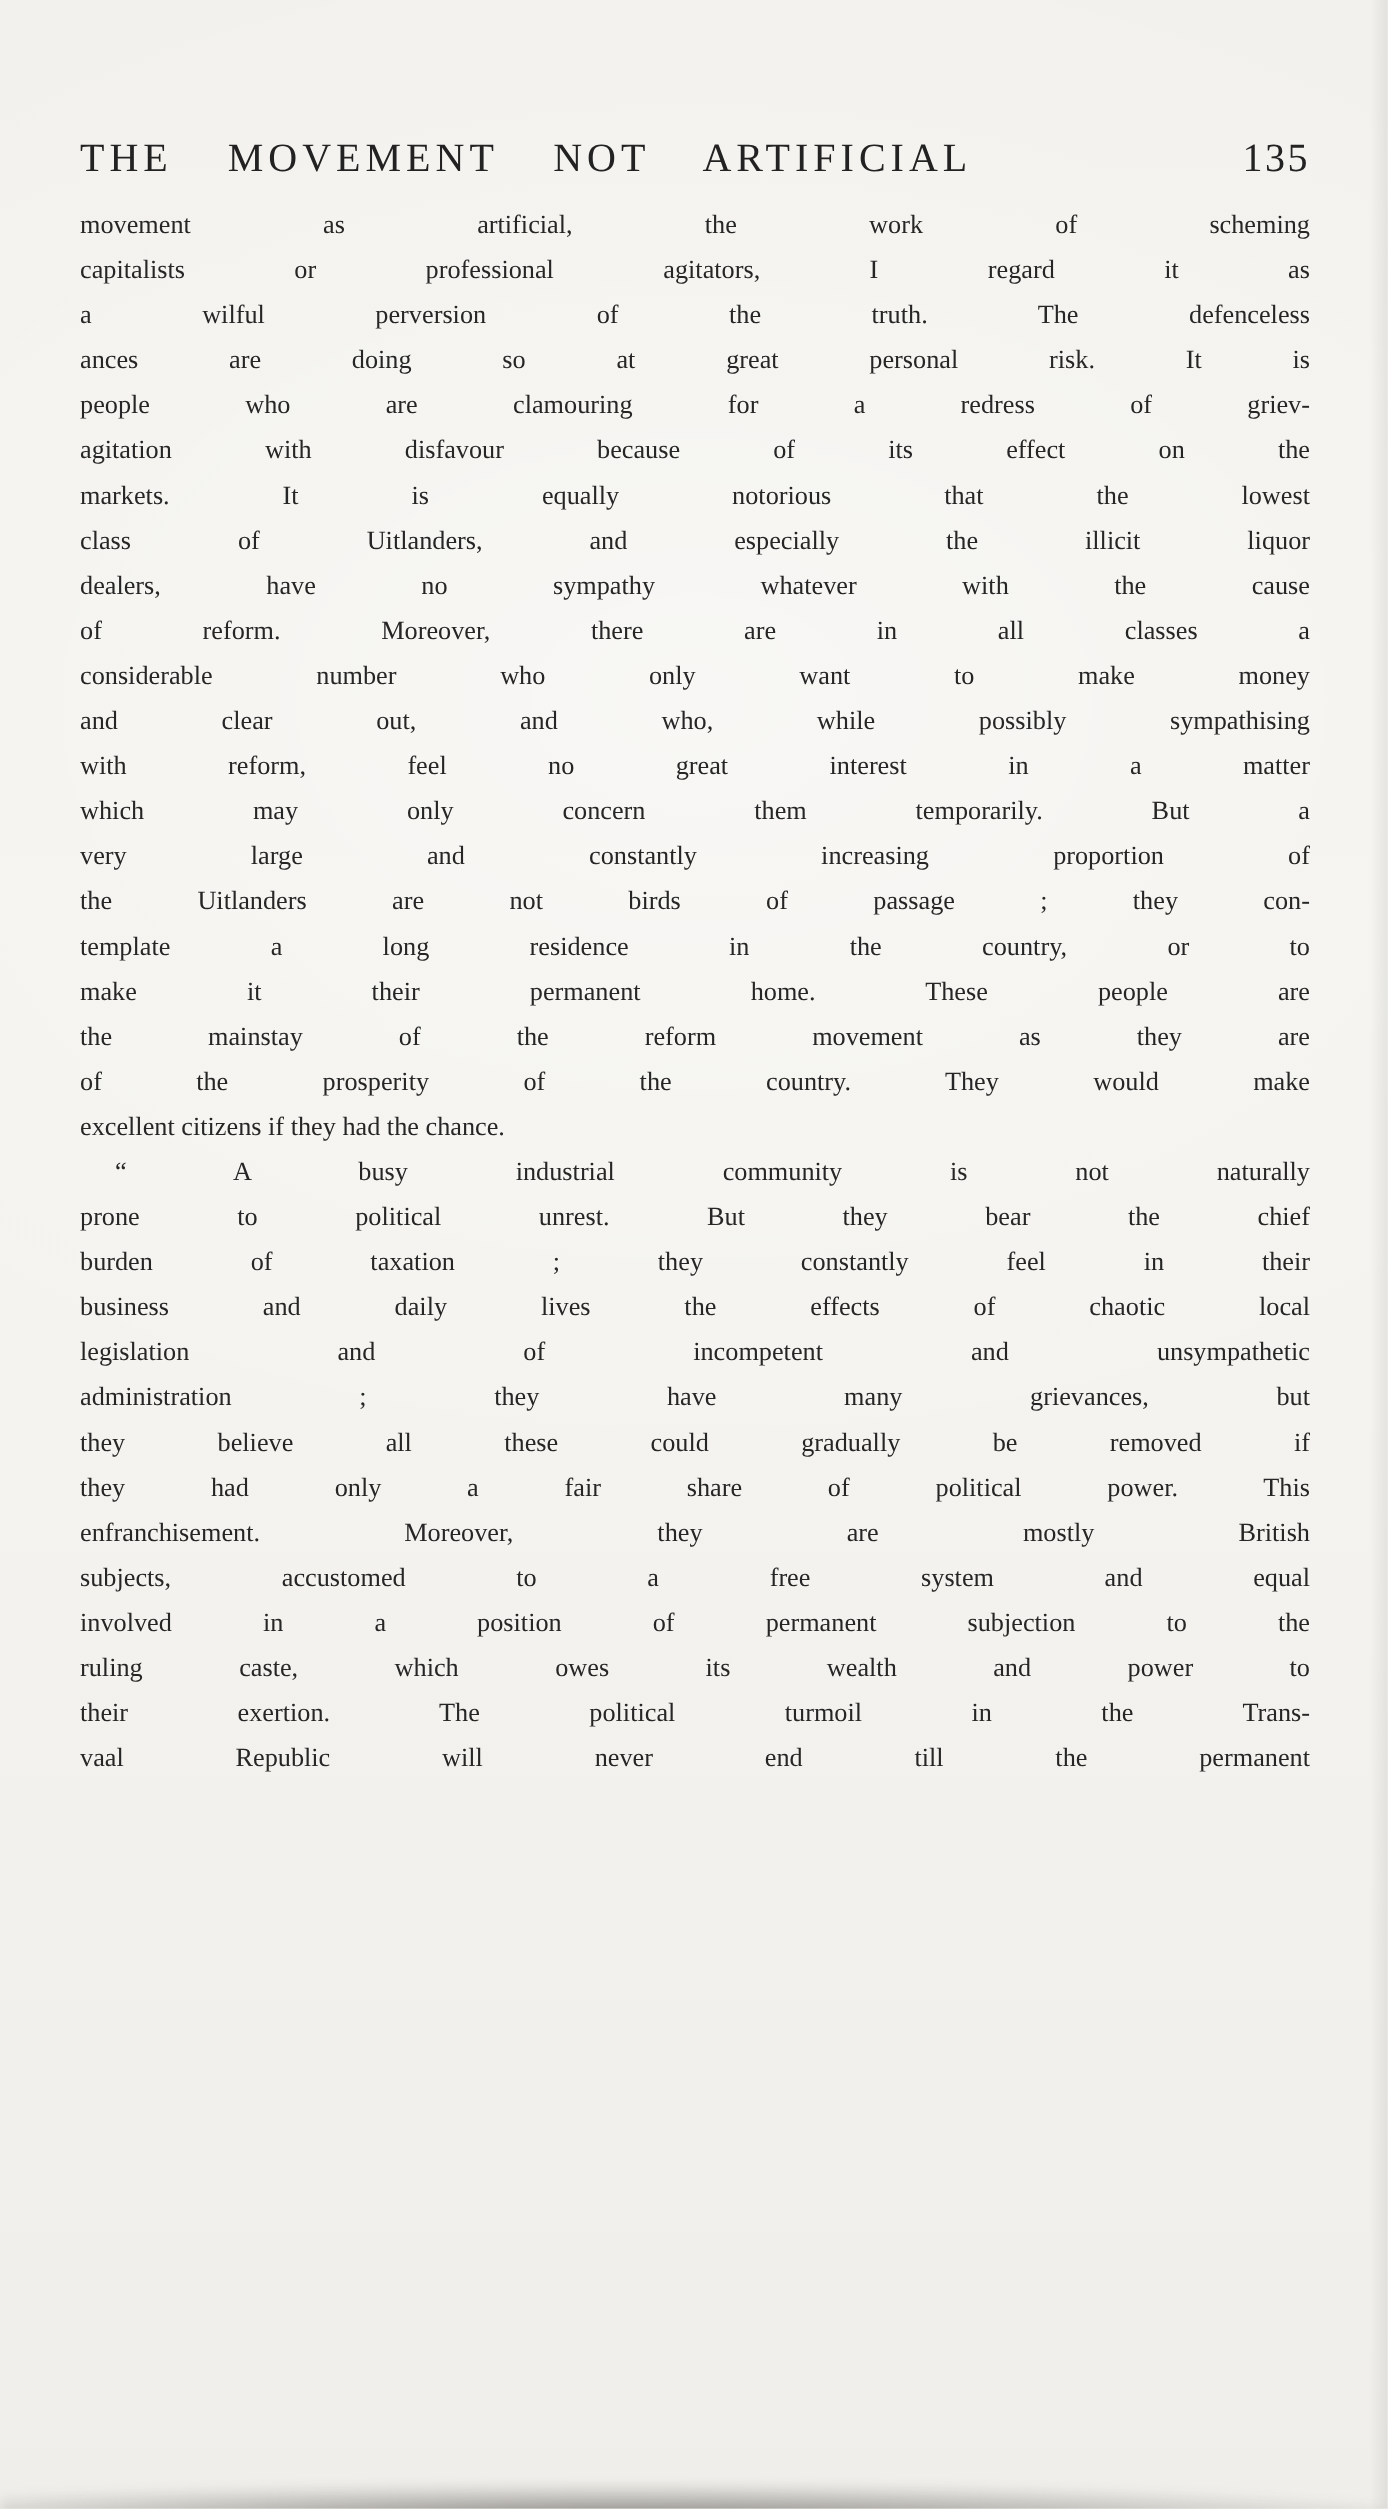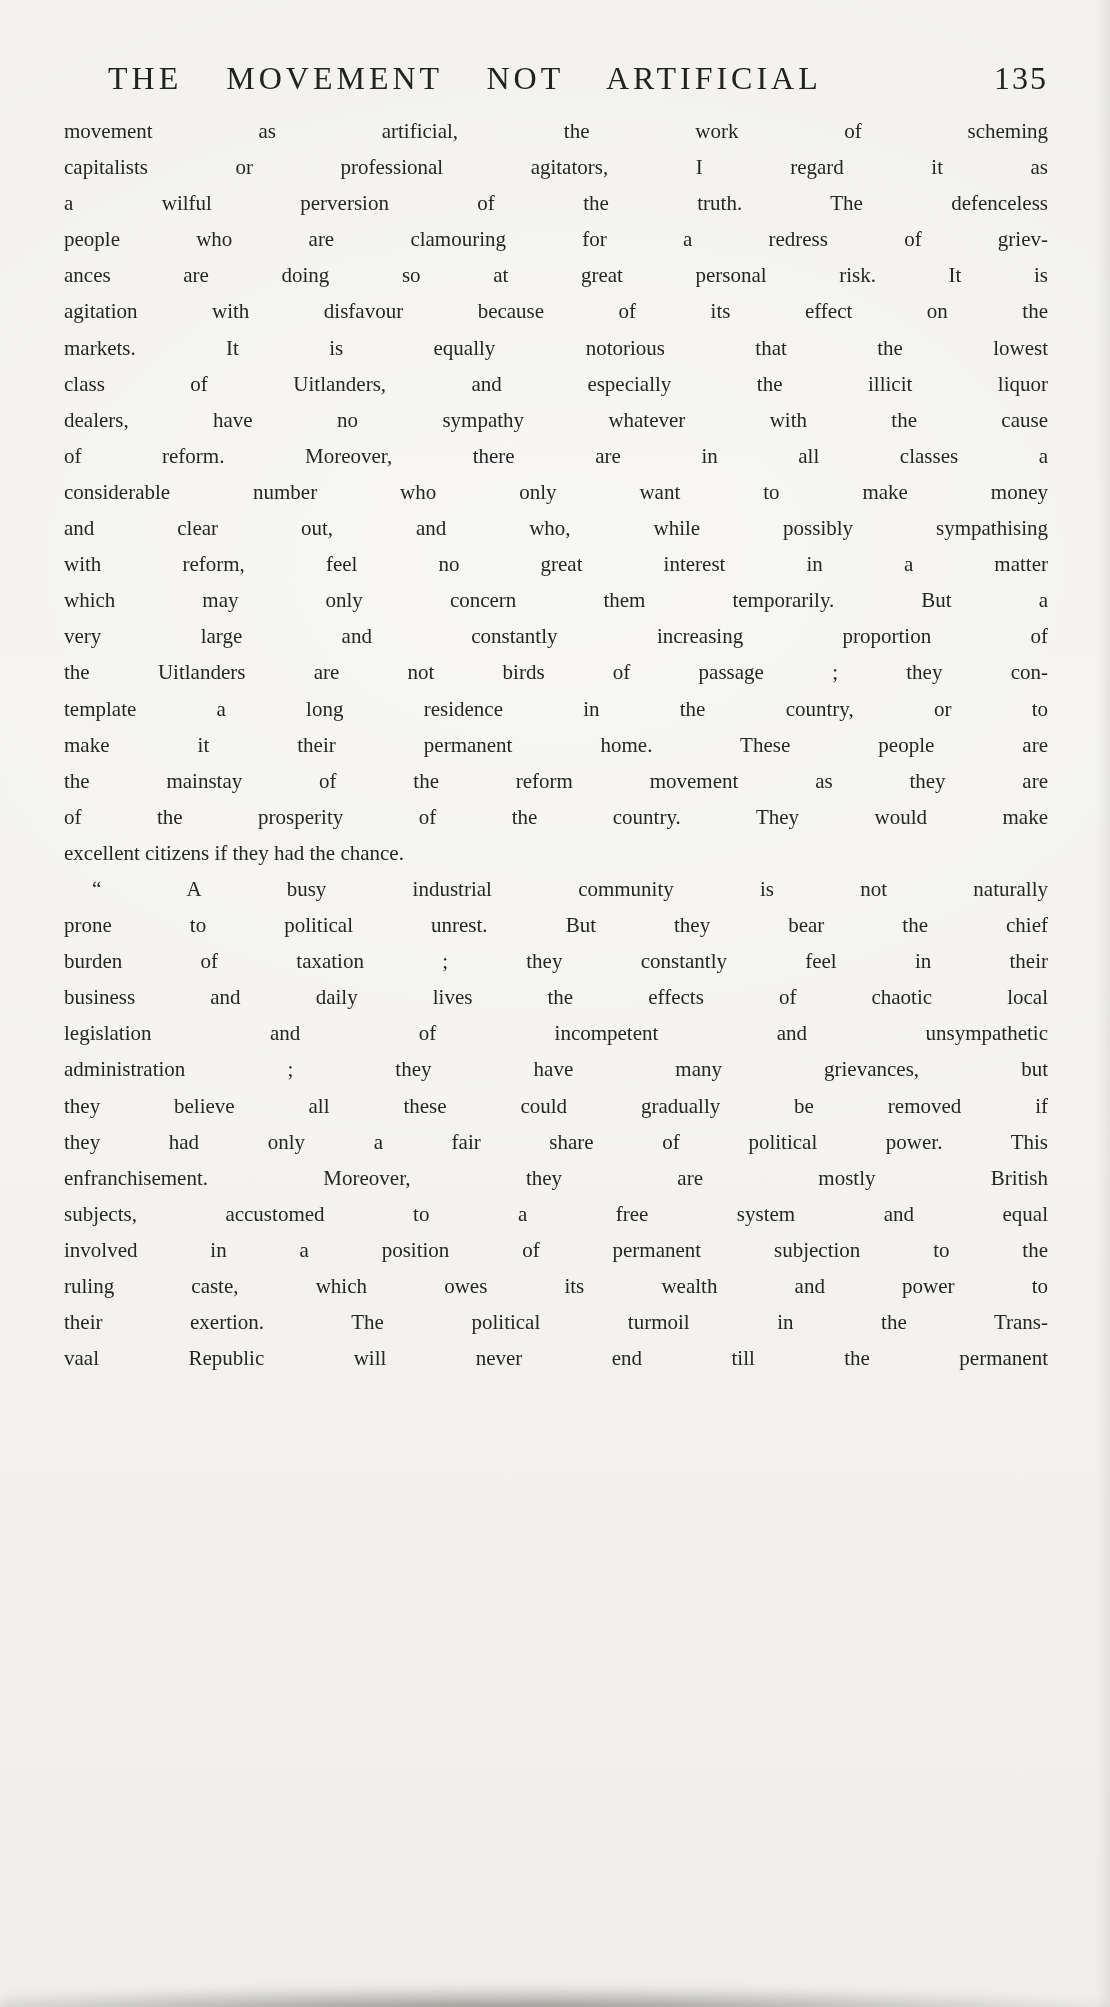--- a/index.html
+++ b/index.html
@@ -26,24 +26,24 @@
     justify-content: space-between;
     align-items: baseline;
     font-size: 32px;
     margin: 6px 0 16px 0;
     color: #222;
   }
   .header .title {
     letter-spacing: 4px;
     word-spacing: 32px;
     white-space: nowrap;
-    margin-left: 44px;
   }
   .header .pagenum {
     letter-spacing: 2px;
+    margin-top: 48px;
   }
 
   .body-text { width: 100%; }
 
   .paragraph { margin: 0; }
 
   .line {
     font-size: 21px;
     line-height: 36.1px;
     text-align: justify;
@@ -81,22 +81,22 @@
   <div class="header">
     <span class="title">THE MOVEMENT NOT ARTIFICIAL</span>
     <span class="pagenum">135</span>
   </div>
 
   <div class="body-text">
       <div class="paragraph">
         <div class="line">movement as artificial, the work of scheming</div>
         <div class="line">capitalists or professional agitators, I regard it as</div>
         <div class="line">a wilful perversion of the truth.  The defenceless</div>
+        <div class="line">ances are doing so at great personal risk.  It is</div>
         <div class="line">people who are clamouring for a redress of griev-</div>
-        <div class="line">ances are doing so at great personal risk.  It is</div>
         <div class="line">agitation with disfavour because of its effect on the</div>
         <div class="line">markets.  It is equally notorious that the lowest</div>
         <div class="line">class of Uitlanders, and especially the illicit liquor</div>
         <div class="line">dealers, have no sympathy whatever with the cause</div>
         <div class="line">of reform.  Moreover, there are in all classes a</div>
         <div class="line">considerable number who only want to make money</div>
         <div class="line">and clear out, and who, while possibly sympathising</div>
         <div class="line">with reform, feel no great interest in a matter</div>
         <div class="line">which may only concern them temporarily.  But a</div>
         <div class="line">very large and constantly increasing proportion of</div>

